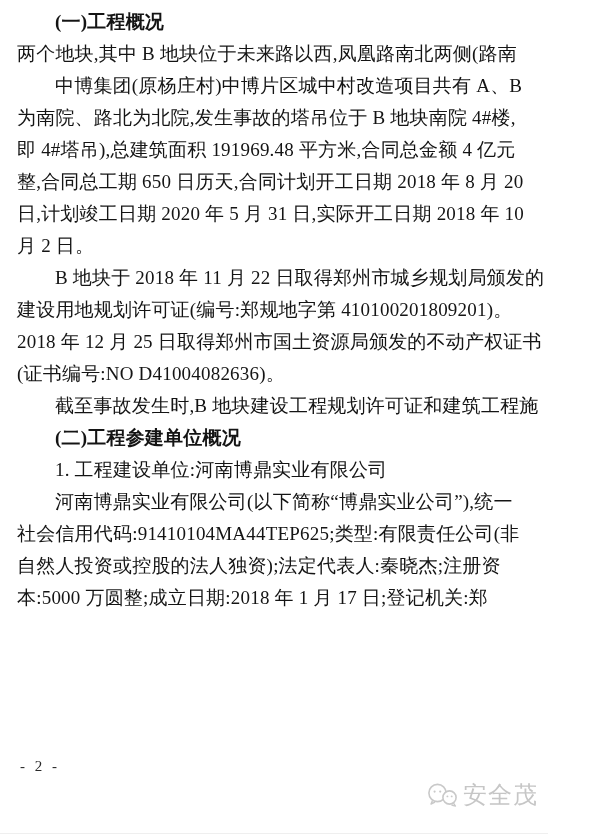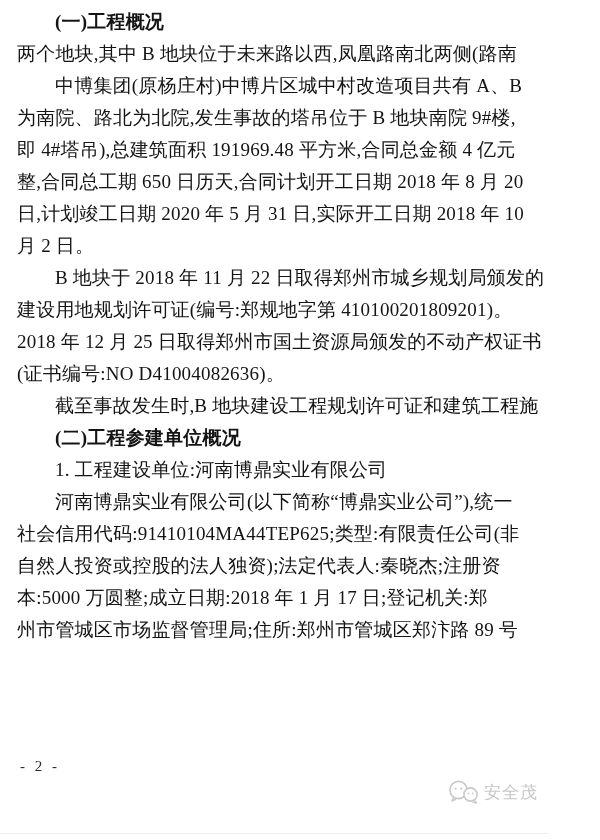--- a/index.html
+++ b/index.html
@@ -46,57 +46,56 @@
   .watermark {
     position: absolute;
     right: 10px;
     top: 779px;
     display: flex;
     align-items: center;
     gap: 4px;
     color: #c6c6c6;
   }
   .watermark .wm-text {
-    font-size: 17px;
+    font-size: 24px;
     letter-spacing: 1px;
   }
   .bottom-edge {
     position: absolute;
     left: 0;
     top: 833px;
     width: 600px;
     height: 1px;
     background: #efefef;
   }
 </style>
 </head>
 <body>
 
 <div class="page">
   <div class="content">
     <div class="line indent heading">(一)工程概况</div>
     <div class="line">两个地块,其中 B 地块位于未来路以西,凤凰路南北两侧(路南</div>
     <div class="line indent">中博集团(原杨庄村)中博片区城中村改造项目共有 A、B</div>
-    <div class="line">为南院、路北为北院,发生事故的塔吊位于 B 地块南院 9#楼,</div>
+    <div class="line">为南院、路北为北院,发生事故的塔吊位于 B 地块南院 4#楼,</div>
     <div class="line">即 4#塔吊),总建筑面积 191969.48 平方米,合同总金额 4 亿元</div>
     <div class="line">整,合同总工期 650 日历天,合同计划开工日期 2018 年 8 月 20</div>
     <div class="line">日,计划竣工日期 2020 年 5 月 31 日,实际开工日期 2018 年 10</div>
     <div class="line">月 2 日。</div>
     <div class="line indent">B 地块于 2018 年 11 月 22 日取得郑州市城乡规划局颁发的</div>
     <div class="line">建设用地规划许可证(编号:郑规地字第 410100201809201)。</div>
     <div class="line">2018 年 12 月 25 日取得郑州市国土资源局颁发的不动产权证书</div>
     <div class="line">(证书编号:NO D41004082636)。</div>
     <div class="line indent">截至事故发生时,B 地块建设工程规划许可证和建筑工程施</div>
     <div class="line indent heading">(二)工程参建单位概况</div>
     <div class="line indent">1. 工程建设单位:河南博鼎实业有限公司</div>
     <div class="line indent">河南博鼎实业有限公司(以下简称“博鼎实业公司”),统一</div>
     <div class="line">社会信用代码:91410104MA44TEP625;类型:有限责任公司(非</div>
     <div class="line">自然人投资或控股的法人独资);法定代表人:秦晓杰;注册资</div>
     <div class="line">本:5000 万圆整;成立日期:2018 年 1 月 17 日;登记机关:郑</div>
-    <div class="line">州市管城区市场监督管理局;住所:郑州市管城区郑汴路 89 号</div>
   </div>
 
   <div class="page-number">- 2 -</div>
 
   <div class="watermark">
     <span style="display:inline-block; line-height:0;">
       <svg width="33" height="27" viewBox="0 0 33 27">
         <circle cx="11.5" cy="11" r="8.6" fill="none" stroke="#c9c9c9" stroke-width="1.6"></circle>
         <path d="M6.5 18.5 L5 22 L9 20.2" fill="none" stroke="#c9c9c9" stroke-width="1.4" stroke-linejoin="round"></path>
         <circle cx="8.6" cy="9.6" r="1.1" fill="#c9c9c9"></circle>

